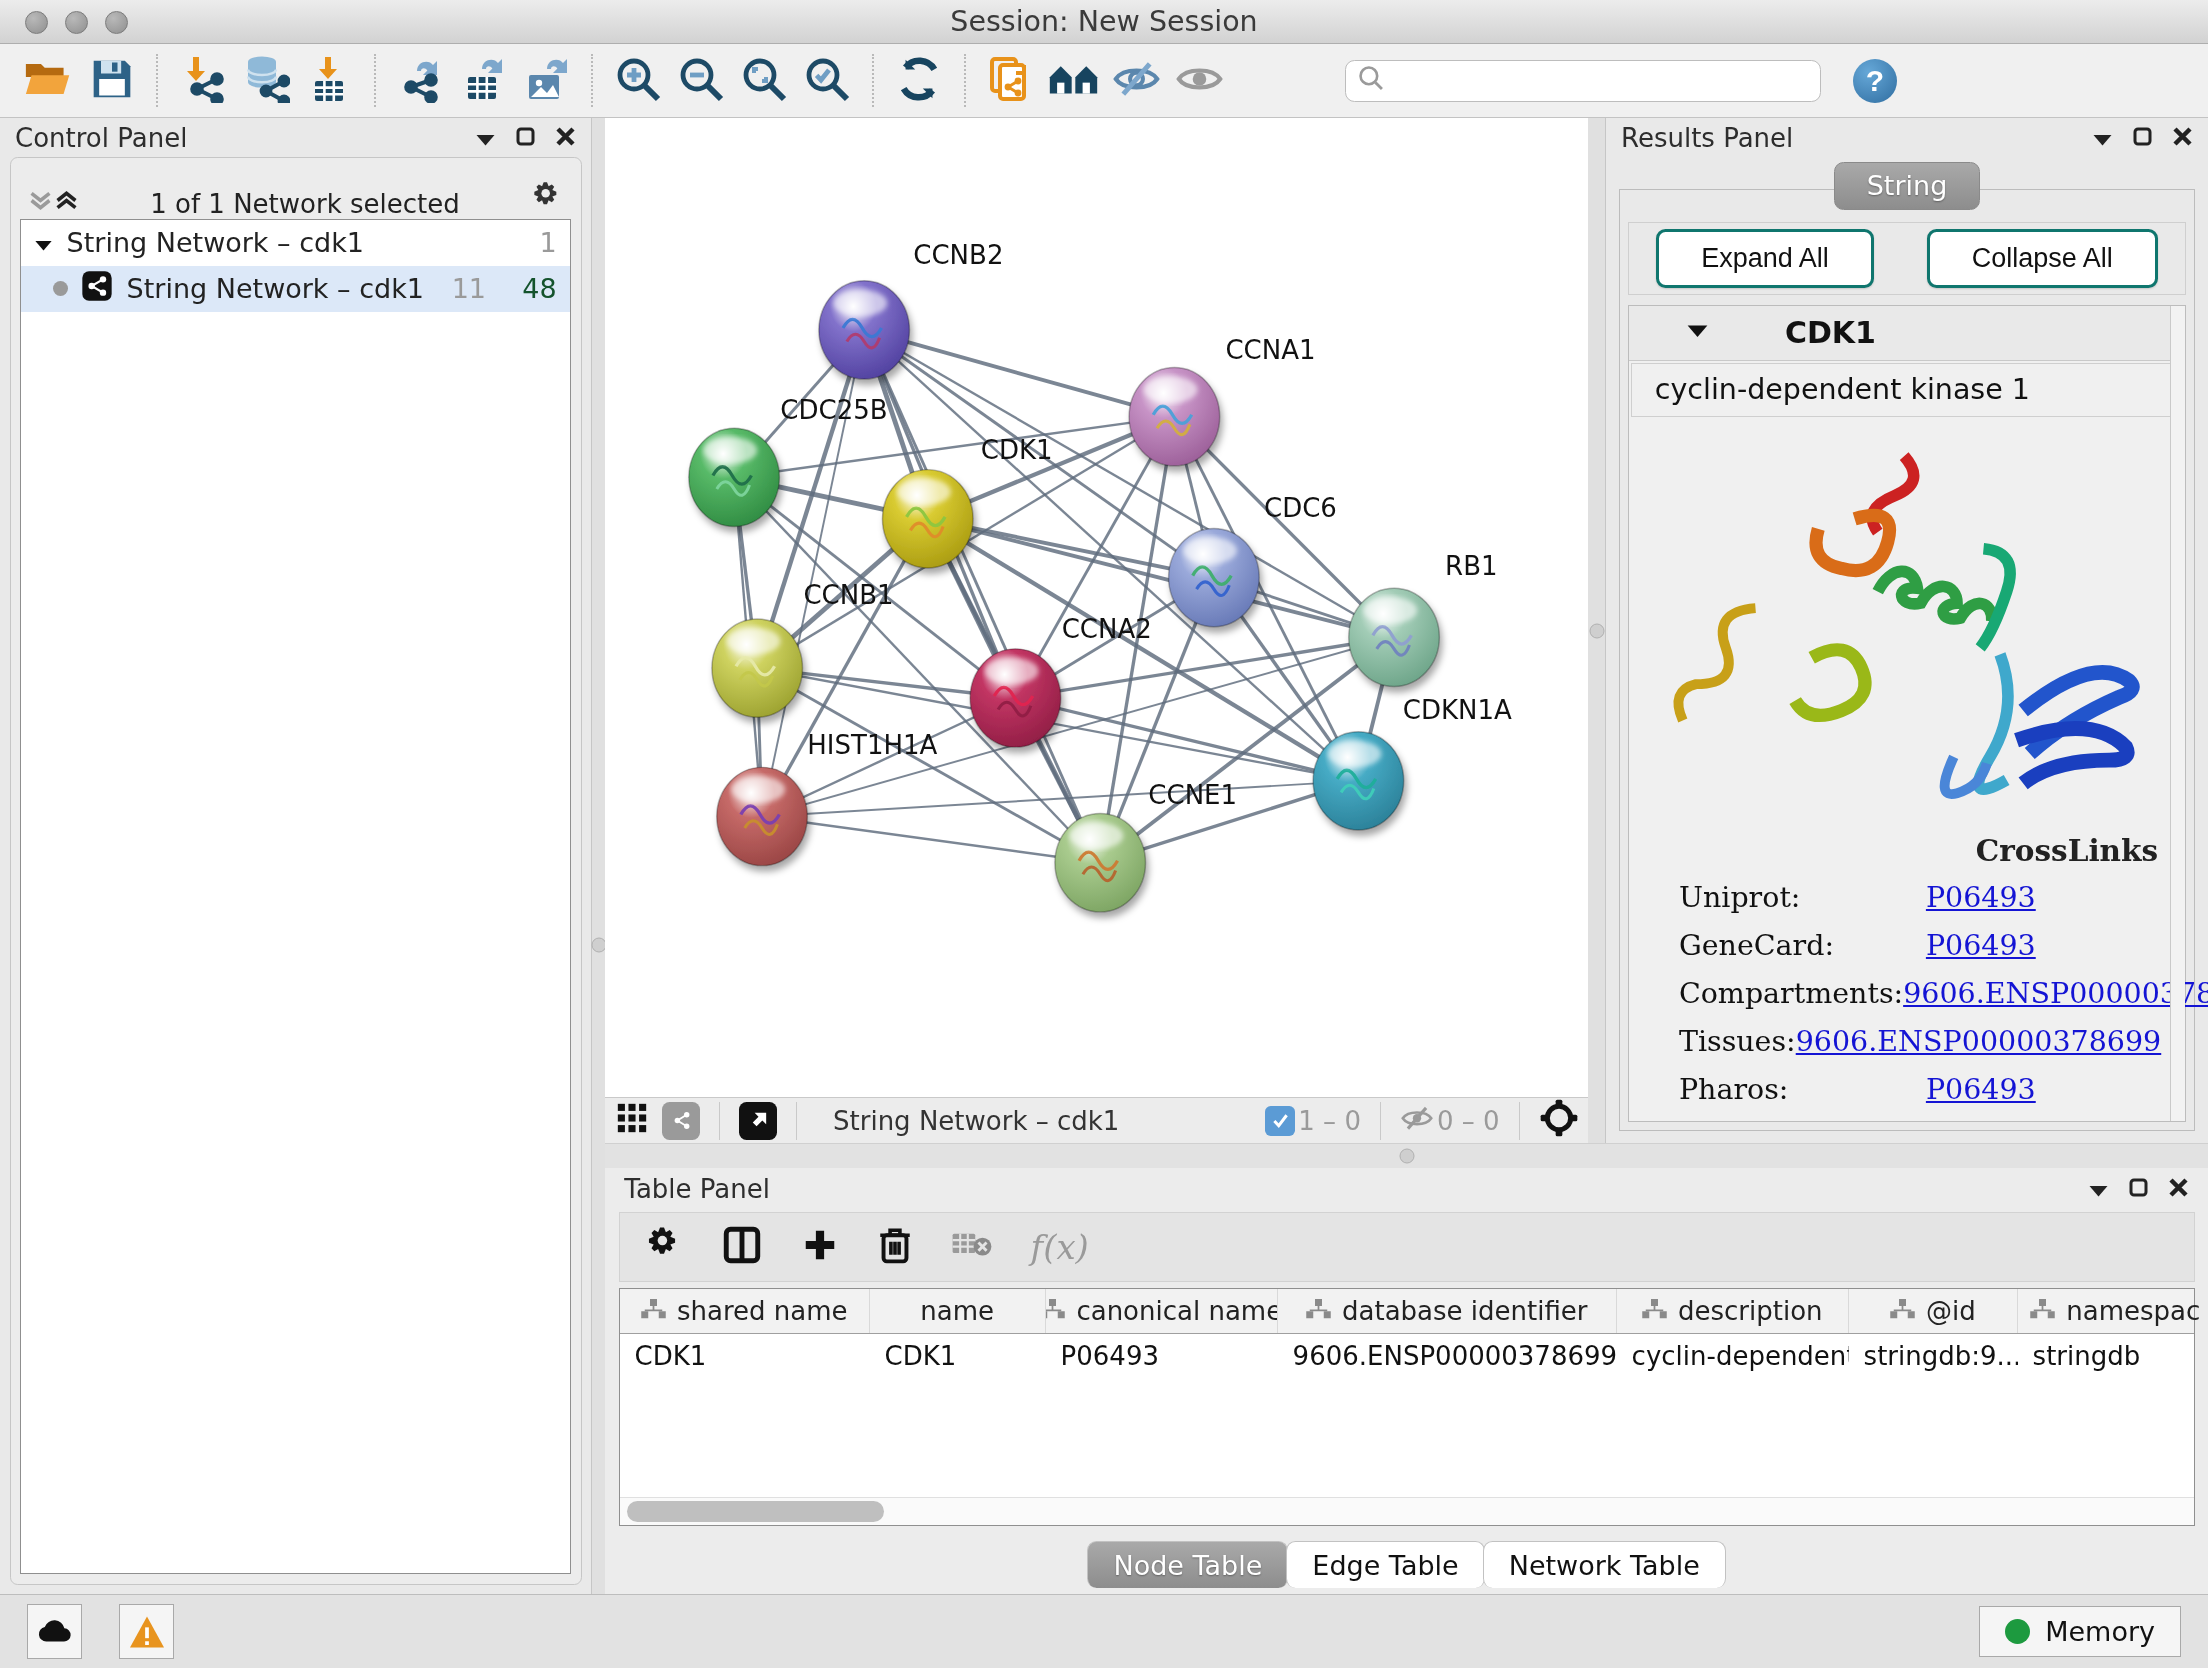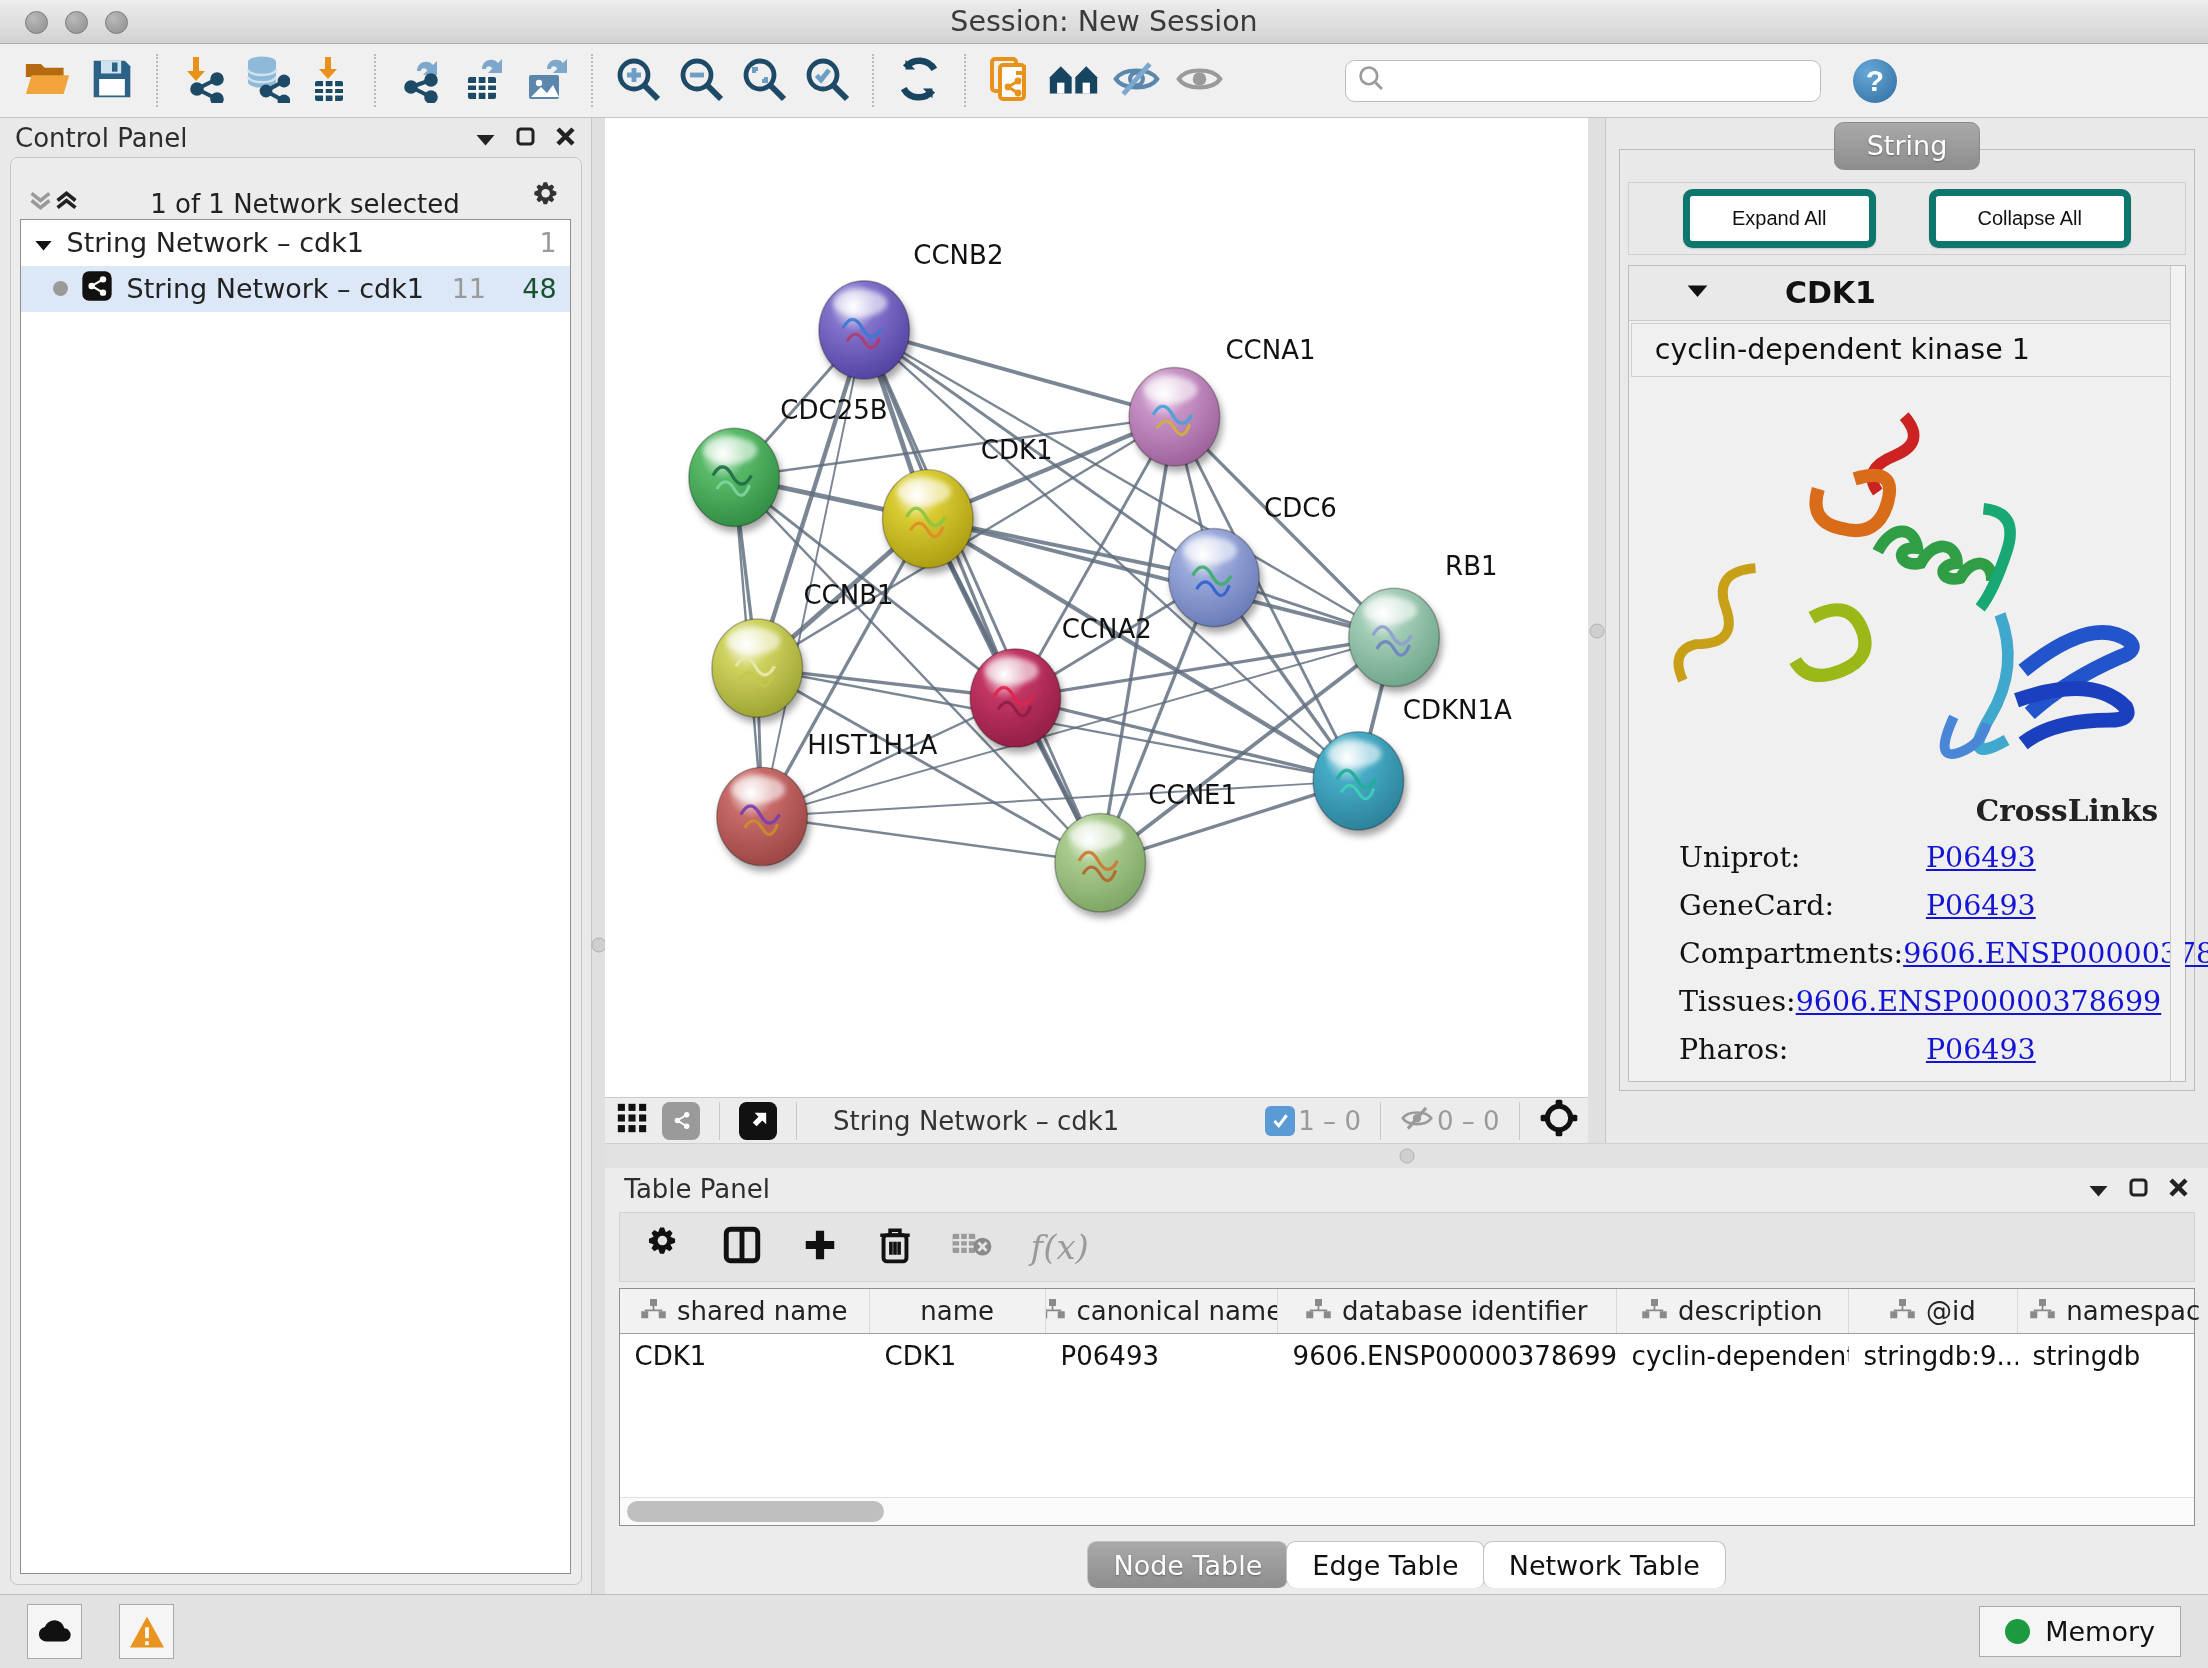--- a/index.html
+++ b/index.html
@@ -58,21 +58,21 @@
   .badge-gray { width:38px; height:38px; border-radius:7.6px; background:#9a9a9a; display:flex; align-items:center; justify-content:center; }
   .chk { width:30px; height:30px; border-radius:5.7px; background:#5b9bd5; display:flex; align-items:center; justify-content:center; }
   .spacer { flex:1; }
 
   
   .results-panel { width:603px; flex:0 0 603px; background:#e9e9e9; border-left:1px solid #c6c6c6; display:flex; flex-direction:column; }
   .rp-tabwrap { display:flex; justify-content:center; margin-top:3.8px; position:relative; z-index:2; }
   .rp-tab { font-size:27px; padding:7.6px 32px; border-radius:9.5px; background:linear-gradient(#a9a9a9,#8d8d8d); color:#fff; border:1px solid #8a8a8a; text-shadow:0 1px 1.9px rgba(0,0,0,.35); }
   .rp-outer { margin:-21px 13.3px 0 13.3px; border:1.9px solid #bcbcbc; background:#e9e9e9; padding:32px 7.6px 7.6px 7.6px; display:flex; flex-direction:column; height:942px; }
   .rp-buttons { border:1.9px solid #cfcfcf; background:#e9e9e9; height:103px; display:flex; align-items:center; justify-content:center; gap:53px; }
-  .rp-btn { background:#fff; border:7px solid #0f766e; border-radius:9.5px; font-size:20px; padding:11.4px 42px; color:#111; box-shadow:0 1px 1.9px rgba(0,0,0,.15); }
+  .rp-btn { background:#fff; border:3px solid #0f766e; border-radius:9.5px; font-size:27px; padding:11.4px 42px; color:#111; box-shadow:0 1px 1.9px rgba(0,0,0,.15); }
   .rp-content { margin-top:9.5px; border:1.9px solid #bcbcbc; background:#f0f0f0; flex:1; position:relative; display:flex; flex-direction:column; }
   .rp-scroll { position:absolute; top:0; right:0; bottom:0; width:15px; background:#f2f2f2; border-left:1px solid #c9c9c9; }
   .cdk-head { height:55px; background:#e9e9e9; border-bottom:1px solid #c9c9c9; display:flex; align-items:center; gap:76px; padding-left:57px; }
   .cdk-name { font-size:30px; font-weight:bold; color:#111; }
   .cdk-desc { border:1px solid #cfcfcf; margin:1.9px; padding:9.5px 23px; font-size:28.5px; color:#111; }
   .protein-box { height:409px; display:flex; align-items:center; justify-content:center; }
   .crosslinks { font-family:"DejaVu Serif","Liberation Serif",serif; padding:5.7px 27px 0 27px; }
   .xl-head { font-size:29.5px; font-weight:bold; margin-bottom:13.3px;text-align:right; }
   .xl-row { display:flex; font-size:28.5px; margin-bottom:15px; padding-left:23px; }
   .xl-label { width:247px; color:#111; }
@@ -609,20 +609,34 @@
                   </g>
                 </svg></span>
           </div>
         </div>
 
         <div class="vsplit" style="width:17px">
             <span class="knob" style="top:50%"></span>
           </div>
 
         <div class="results-panel">
+          <div class="panel-head">
+            <span>Results Panel</span>
+            <span class="panel-ctrls">
+              <span><svg width="21" height="15" viewBox="0 0 14 10">
+                    <path d="M1 2h12L7 9z" fill="#222"></path>
+                  </svg></span>
+              <span><svg width="21" height="21" viewBox="0 0 14 14" fill="none">
+                    <rect x="2" y="2" width="10" height="10" rx="2" stroke="#222" stroke-width="2"></rect>
+                  </svg></span>
+              <span><svg width="21" height="21" viewBox="0 0 14 14">
+                    <path d="M2 2l10 10M12 2 2 12" stroke="#222" stroke-width="3"></path>
+                  </svg></span>
+            </span>
+          </div>
           <div class="rp-tabwrap">
               <span class="rp-tab">String</span>
             </div>
           <div class="rp-outer">
             <div class="rp-buttons">
               <button class="rp-btn">Expand All</button>
               <button class="rp-btn">Collapse All</button>
             </div>
             <div class="rp-content">
               <div class="cdk-head">

